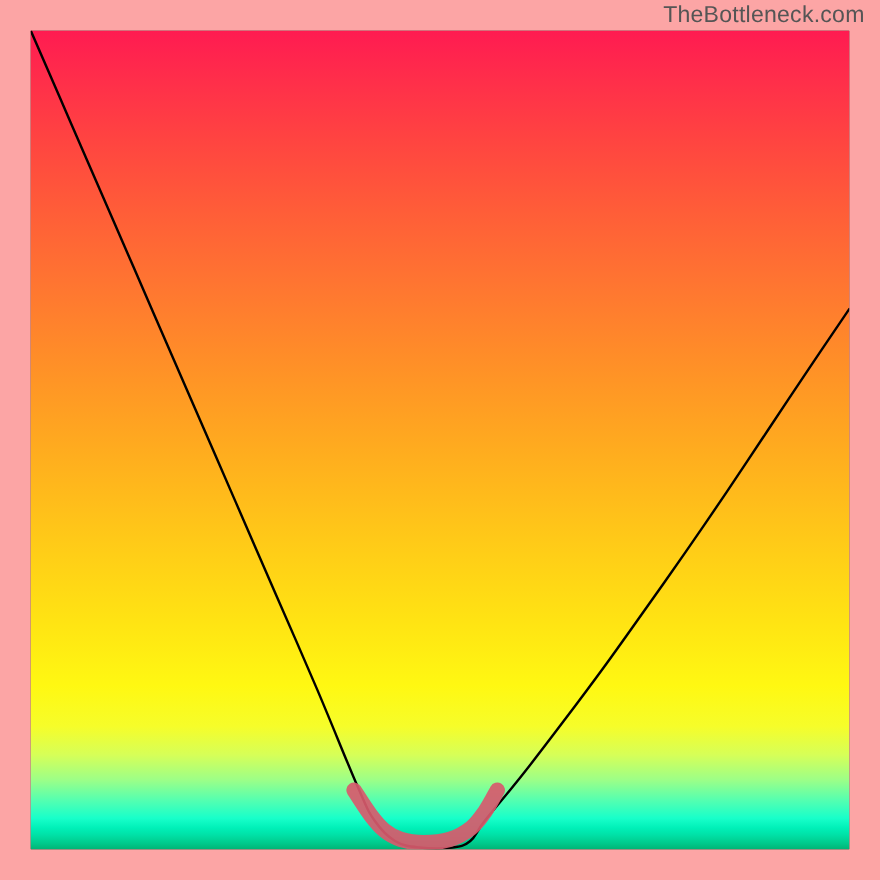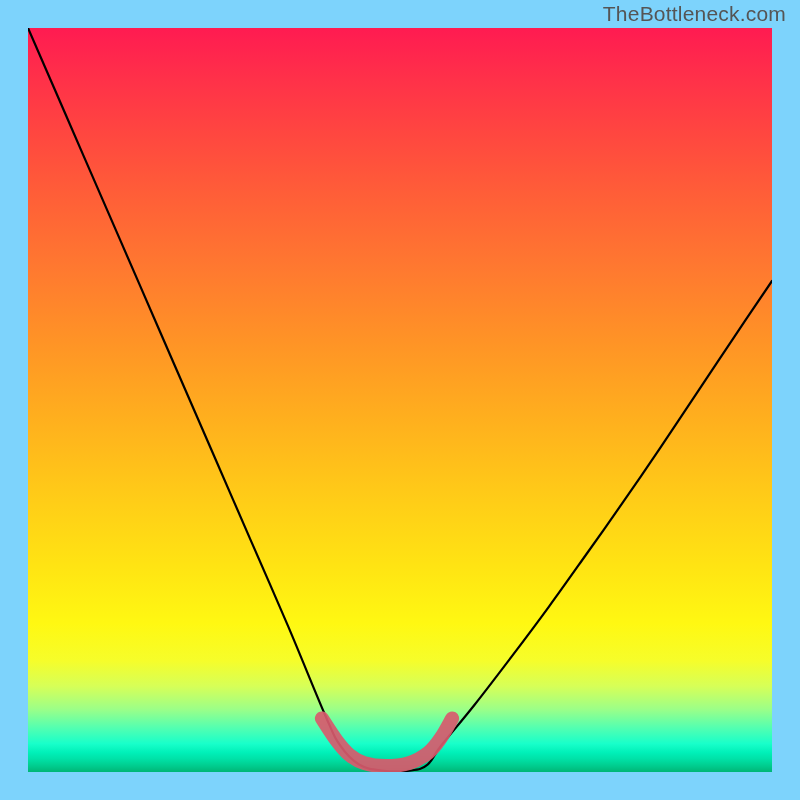--- a/index.html
+++ b/index.html
@@ -8,21 +8,21 @@
     width: 800px;
     height: 800px;
     background: #000;
     overflow: hidden;
     font-family: Arial, Helvetica, sans-serif;
   }
   .frame {
     position: relative;
     width: 800px;
     height: 800px;
-    background: #7dd3fc;
+    background: #fca5a5;
   }
   .watermark {
     position: absolute;
     top: 2px;
     right: 14px;
     color: #555;
     font-size: 21px;
     font-weight: 500;
     letter-spacing: 0.2px;
     user-select: none;

